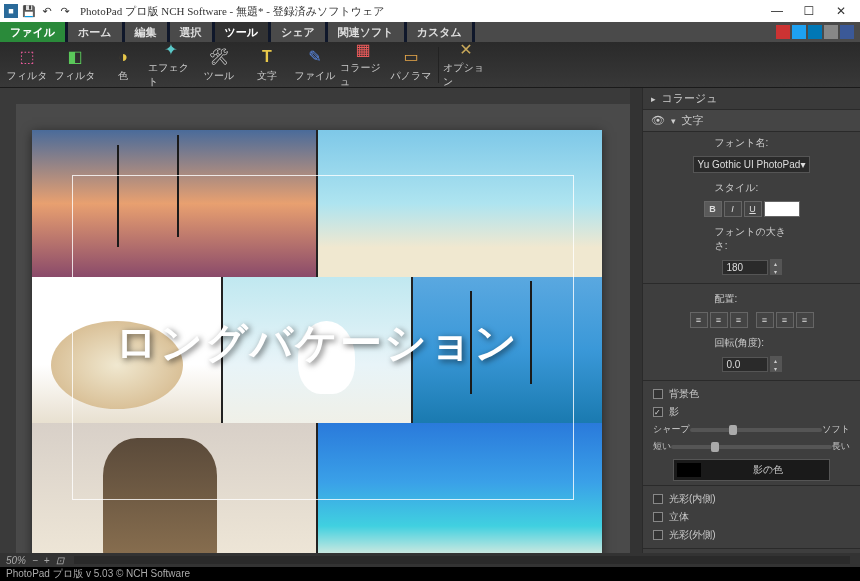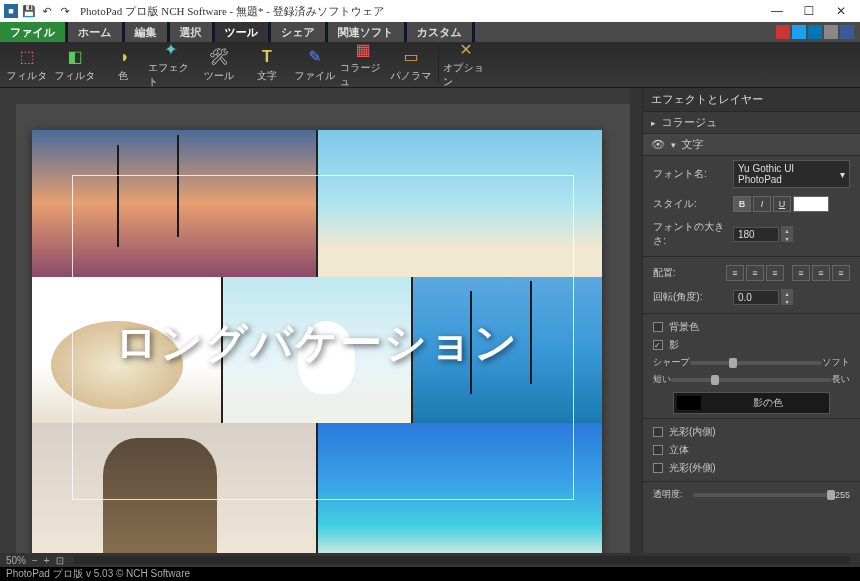--- a/index.html
+++ b/index.html
@@ -40,40 +40,40 @@
 .sea1 { background: linear-gradient(180deg,#5aa8e0 0%,#3a98d8 50%,#1a7ab0 100%); }
 .girl { background: linear-gradient(180deg,#d8d0c8,#f0e8d8); }
 .girl::after{content:"";position:absolute;left:25%;top:10%;width:40%;height:85%;background:linear-gradient(#5a4a3a,#8a7050);border-radius:30% 30% 10% 10%;}
 .sea2 { background: linear-gradient(180deg,#2a7adb 0%,#3aa0e8 40%,#40d0e0 70%,#f8f0e0 95%); }
 .overlay-text { position:absolute; left:0; right:0; top:42%; text-align:center; font-size:42px; font-weight:600; color:#fff; text-shadow:2px 2px 6px rgba(0,0,0,0.6); letter-spacing:2px; font-family:"Yu Gothic UI",sans-serif; }
 .sel-box { position:absolute; left:40px; top:45px; right:28px; bottom:70px; border:1px solid rgba(255,255,255,0.8); }
 .sidepanel { width: 218px; background: #3e3e3e; border-left: 1px solid #2a2a2a; overflow-y: auto; font-size: 11px; }
 .panel-title { background: #333; padding: 4px 8px; font-size: 11px; color: #ddd; border-bottom:1px solid #2a2a2a; }
 .panel-sub { background: #3a3a3a; padding: 3px 8px; display:flex; align-items:center; gap:6px; border-bottom:1px solid #2a2a2a; font-size:11px; }
 .panel-sub .tri { font-size:9px; }
-.prop-row { display:flex; align-items:center; padding: 4px 10px; gap:6px; }
+.prop-row { display:flex; align-items:center; padding: 4px 10px; gap:6px;flex-direction:column; }
 .prop-label { width: 74px; font-size:10px; color:#ccc; }
 .prop-ctl { flex:1; display:flex; gap:2px; align-items:center; }
 .dropdown { flex:1; background:#2a2a2a; border:1px solid #555; padding:2px 4px; font-size:10px; color:#ddd; display:flex; justify-content:space-between; align-items:center; }
 .btn-sq { width:18px; height:16px; background:#444; border:1px solid #666; display:inline-flex; align-items:center; justify-content:center; font-size:9px; color:#ddd; }
 .btn-sq.active { background:#5a5a5a; }
 .color-sw { width:36px; height:16px; background:#fff; border:1px solid #666; }
 .num-input { background:#2a2a2a; border:1px solid #555; padding:1px 4px; font-size:10px; color:#ddd; width:46px; text-align:left; }
 .spinbtns { display:flex; flex-direction:column; }
 .spinbtns span { width:12px; height:8px; background:#555; font-size:6px; display:flex; align-items:center; justify-content:center; }
 .hr { border-top:1px solid #2a2a2a; margin:4px 0; }
 .chk-row { display:flex; align-items:center; gap:6px; padding:2px 10px; font-size:10px; }
 .chk { width:10px; height:10px; border:1px solid #888; display:inline-block; background:#333; }
 .chk.on::after { content:"✓"; color:#ddd; font-size:8px; position:relative; top:-2px; }
 .slider-row { display:flex; align-items:center; padding:2px 10px; font-size:9px; }
 .slider { flex:1; height:4px; background:#555; position:relative; border-radius:2px; }
 .slider .thumb { position:absolute; top:-3px; width:8px; height:10px; background:#aaa; border-radius:2px; }
 .shadow-color { margin:4px 30px; padding:3px; border:1px solid #555; text-align:center; font-size:10px; background:#1a1a1a; display:flex;gap:9px; }
 .shadow-color .sw { width:24px; height:14px; background:#000; }
-.statusbar { height:14px; background:#333; display:flex; align-items:center; padding:0 6px; font-size:10px; color:#aaa; gap:6px; }
+.statusbar { height:14px; background:#333; display:flex; align-items:center; padding:0 6px; font-size:10px; color:#aaa; gap:6px;font-style:italic; }
 .statusbar .scroll { flex:1; height:8px; background:#2a2a2a; margin:0 4px; }
 .infobar { height:14px; background:#000000; display:flex; align-items:center; padding:0 6px; font-size:10px; color:#aaa; }
 .vscroll { width:12px; background:#333; }
 </style>
 </head>
 <body>
 
 <div class="titlebar">
   <div class="icons-left">
     <span style="background:#2a6a9a;color:#fff;font-size:9px;">■</span>
@@ -169,21 +169,20 @@
         <div class="cell girl"></div>
         <div class="cell sea2"></div>
       </div>
       <div class="overlay-text">ロングバケーション</div>
       <div class="sel-box"></div>
     </div>
   </div>
   <div class="vscroll"></div>
 
   <div class="sidepanel">
-    <div class="panel-title">エフェクトとレイヤー</div>
     <div class="panel-sub">
       <span class="tri">▸</span>
       <span>コラージュ</span>
     </div>
     <div class="panel-sub" style="background:#454545">
       <span>👁</span>
       <span class="tri">▾</span>
       <span>文字</span>
     </div>
 

